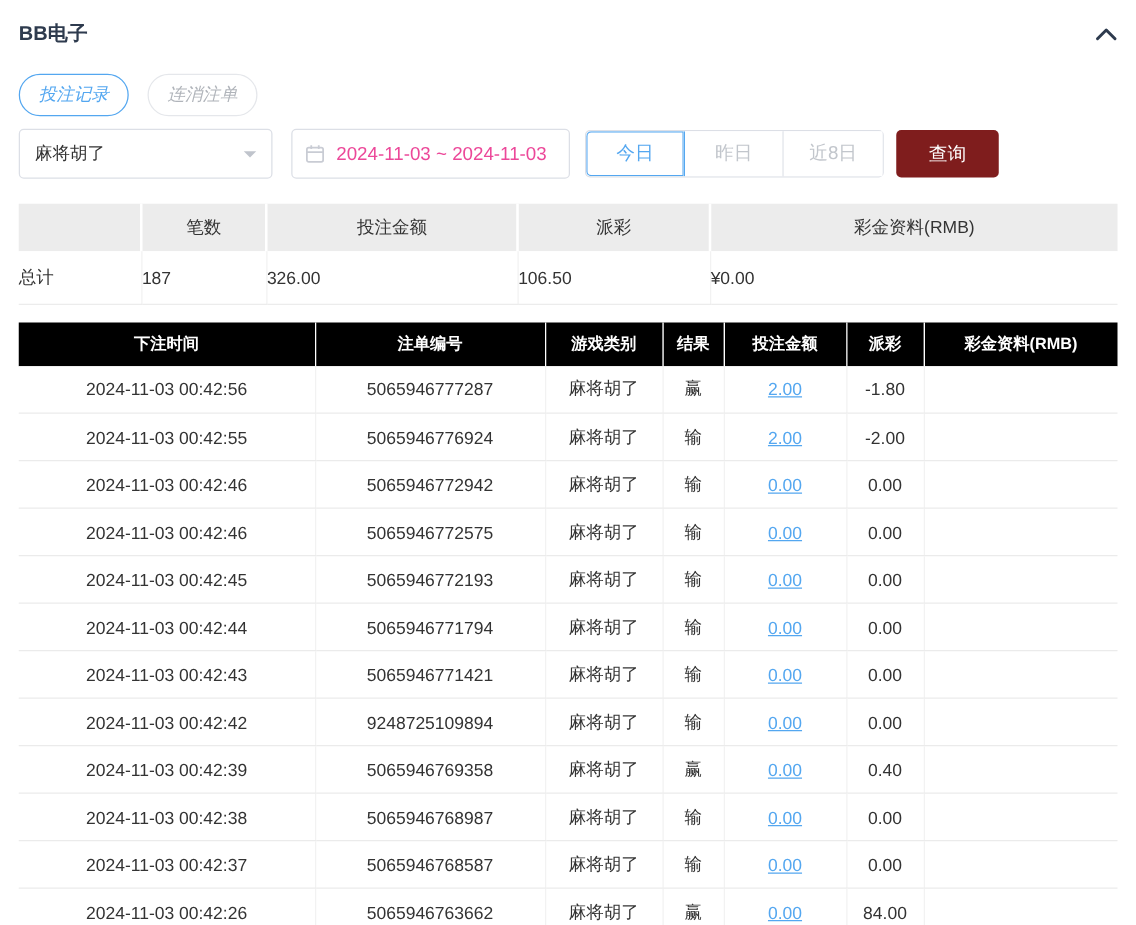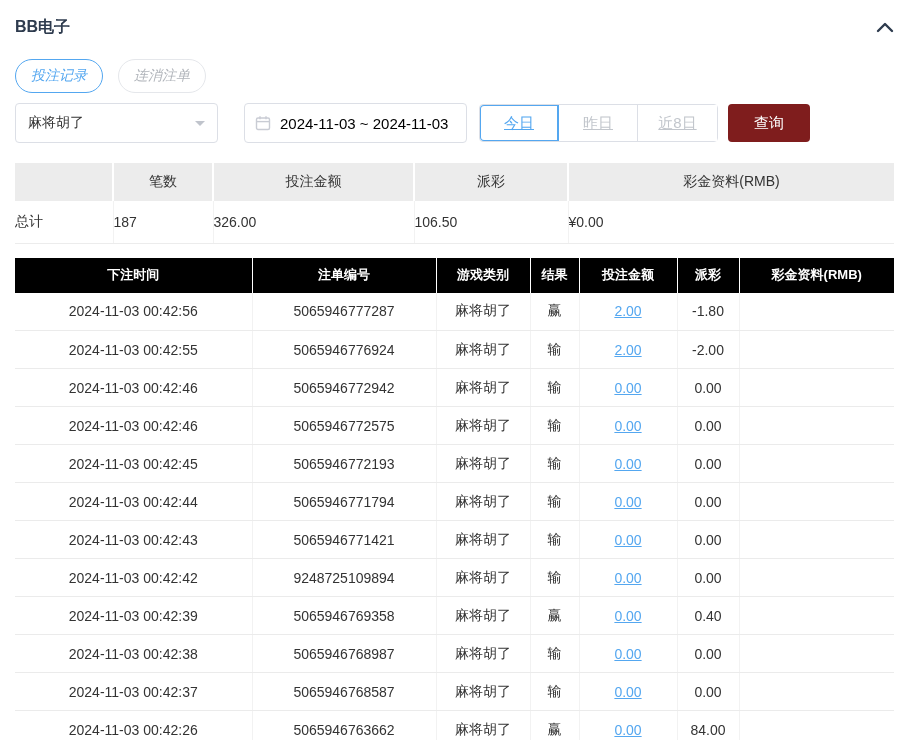--- a/index.html
+++ b/index.html
@@ -20,27 +20,27 @@
     cursor:pointer;font-style:italic; }
   .tab.active { border-color:#54a7f0; color:#54a7f0; }
 
   
   .filters { margin-top:10px; display:flex; align-items:center; }
   .select { width:203px; height:40px; border:1px solid #dcdfe6; border-radius:4px;
     display:flex; align-items:center; justify-content:space-between; padding:0 12px;
     font-size:14px; color:#333; cursor:pointer; }
   .caret-down { width:0; height:0; border:5px solid transparent; border-top-color:#c0c4cc;
     margin-top:5px; }
-  .date-input { margin-left:26px; width:223px; height:40px; border:1px solid #dcdfe6;
+  .date-input { margin-left:15px; width:223px; height:40px; border:1px solid #dcdfe6;
     border-radius:4px; display:flex; align-items:center; padding:12px 10px; gap:9px;
-    font-size:15px; color:#000000; cursor:pointer; }
+    font-size:15px; color:#ec4899; cursor:pointer; }
   .shortcuts { margin-left:12px; display:flex; height:38px; border:1px solid #dcdfe6;
     border-radius:4px; }
   .shortcut { width:79px; text-align:center; line-height:36px; font-size:15px;
-    color:#c2c6cc; border-right:1px solid #dcdfe6; cursor:pointer; background:#fff;text-decoration:underline; }
+    color:#c2c6cc; border-right:1px solid #dcdfe6; cursor:pointer; background:#fff; }
   .shortcut:last-child { border-right:none; }
   .shortcut.active { color:#54a7f0; box-shadow:inset 0 0 0 1px #54a7f0;
     border-radius:4px 0 0 4px; border-right-color:#54a7f0; }
   .query-btn { margin-left:10px; width:82px; height:38px; background:#7f1d1d; color:#fff;
     border:none; border-radius:4px; font-size:15px; cursor:pointer; }
 
   
   table { border-collapse:collapse; width:879px; table-layout:fixed; }
   .summary-table { margin-top:20px; }
   .summary-table th { background:#ececec; height:38px; font-weight:400; font-size:14px;

